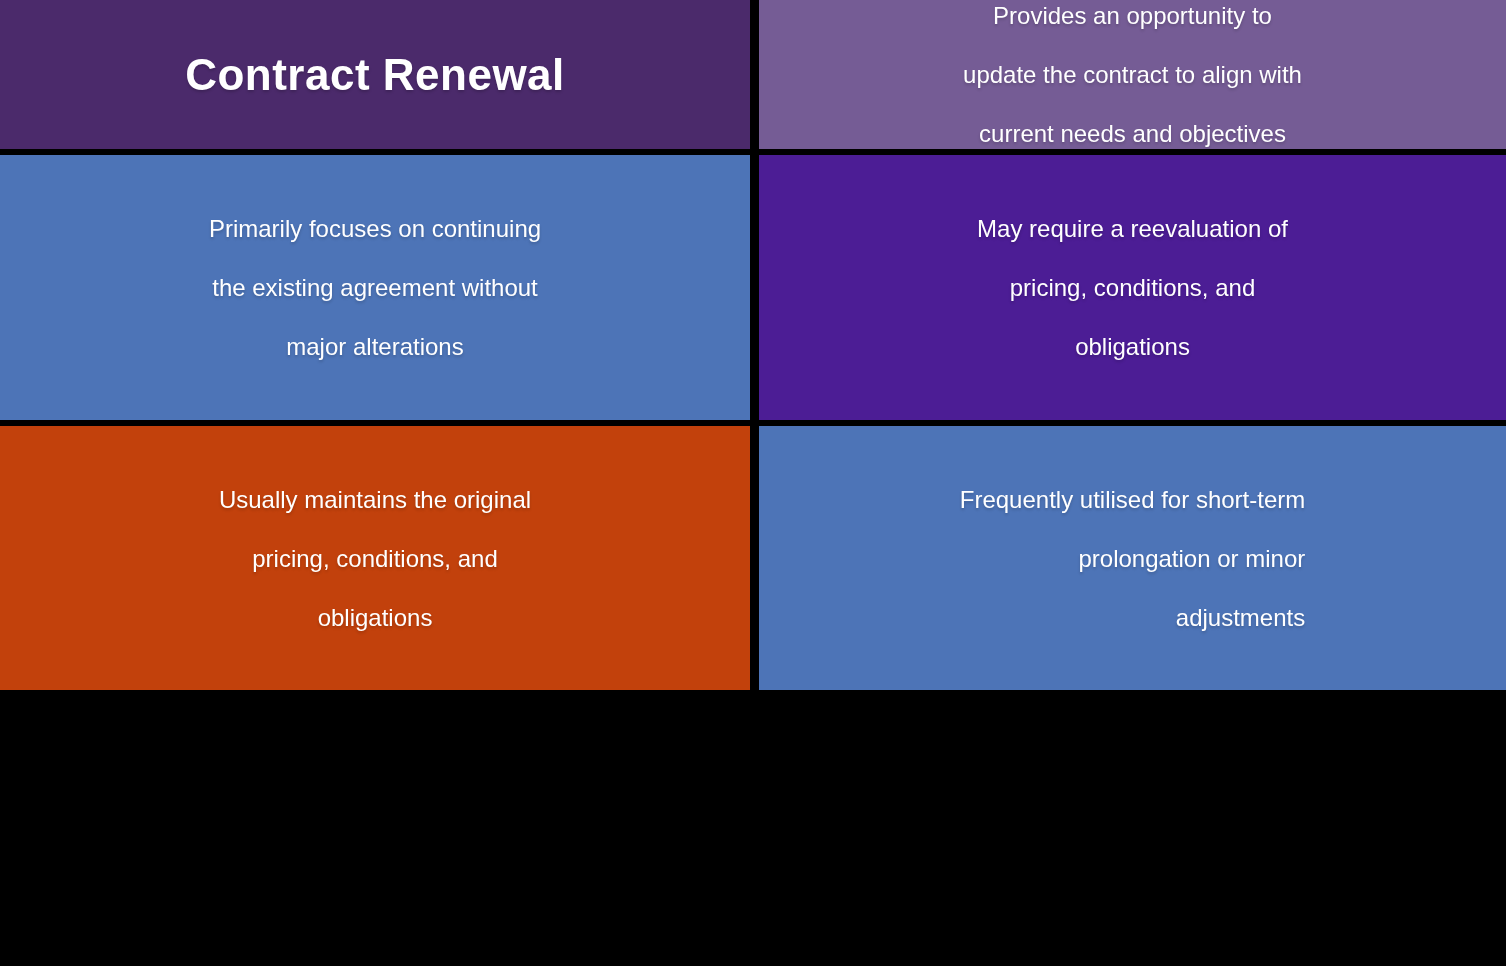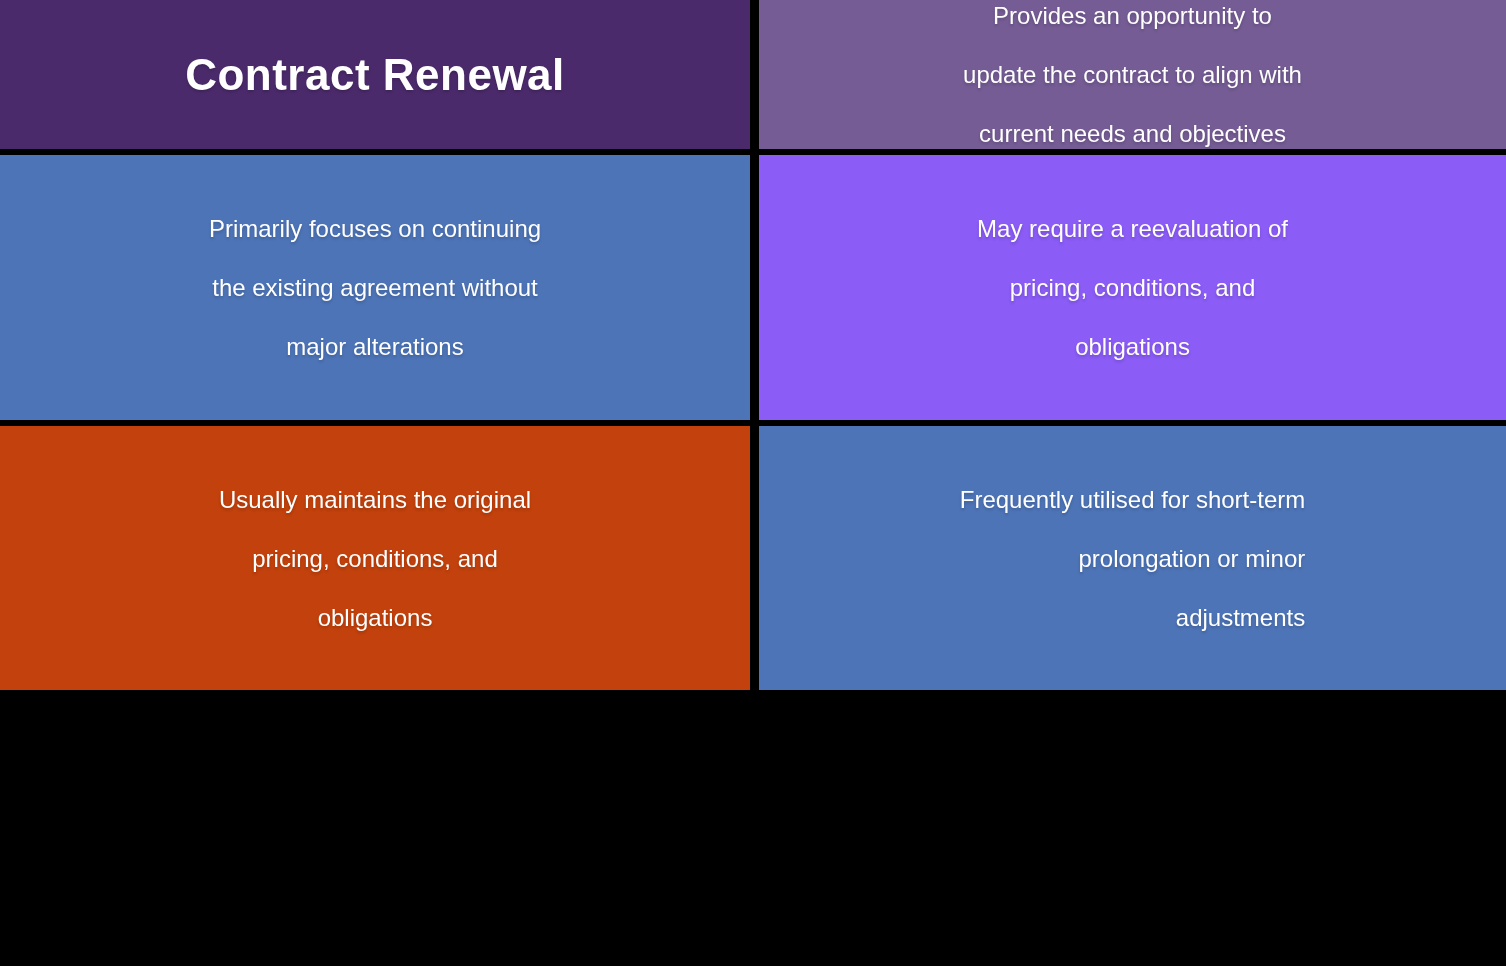--- a/index.html
+++ b/index.html
@@ -54,21 +54,21 @@
 
 
   <div class="cell body" style="background-color: rgb(117, 92, 149);">Provides an opportunity to
 update the contract to align with
 current needs and objectives</div>
 
   <div class="cell body" style="background-color: rgb(77, 116, 183);">Primarily focuses on continuing
 the existing agreement without
 major alterations</div>
 
-  <div class="cell body" style="background-color: #8b5cf6;">May require a reevaluation of
+  <div class="cell body" style="background-color: #4c1d95;">May require a reevaluation of
 pricing, conditions, and
 obligations</div>
 
   <div class="cell body" style="background-color: #c2410c;">Usually maintains the original
 pricing, conditions, and
 obligations</div>
 
 
   <div class="cell body" style="background-color: rgb(77, 116, 183); text-align: right;">Frequently utilised for short-term
 prolongation or minor

